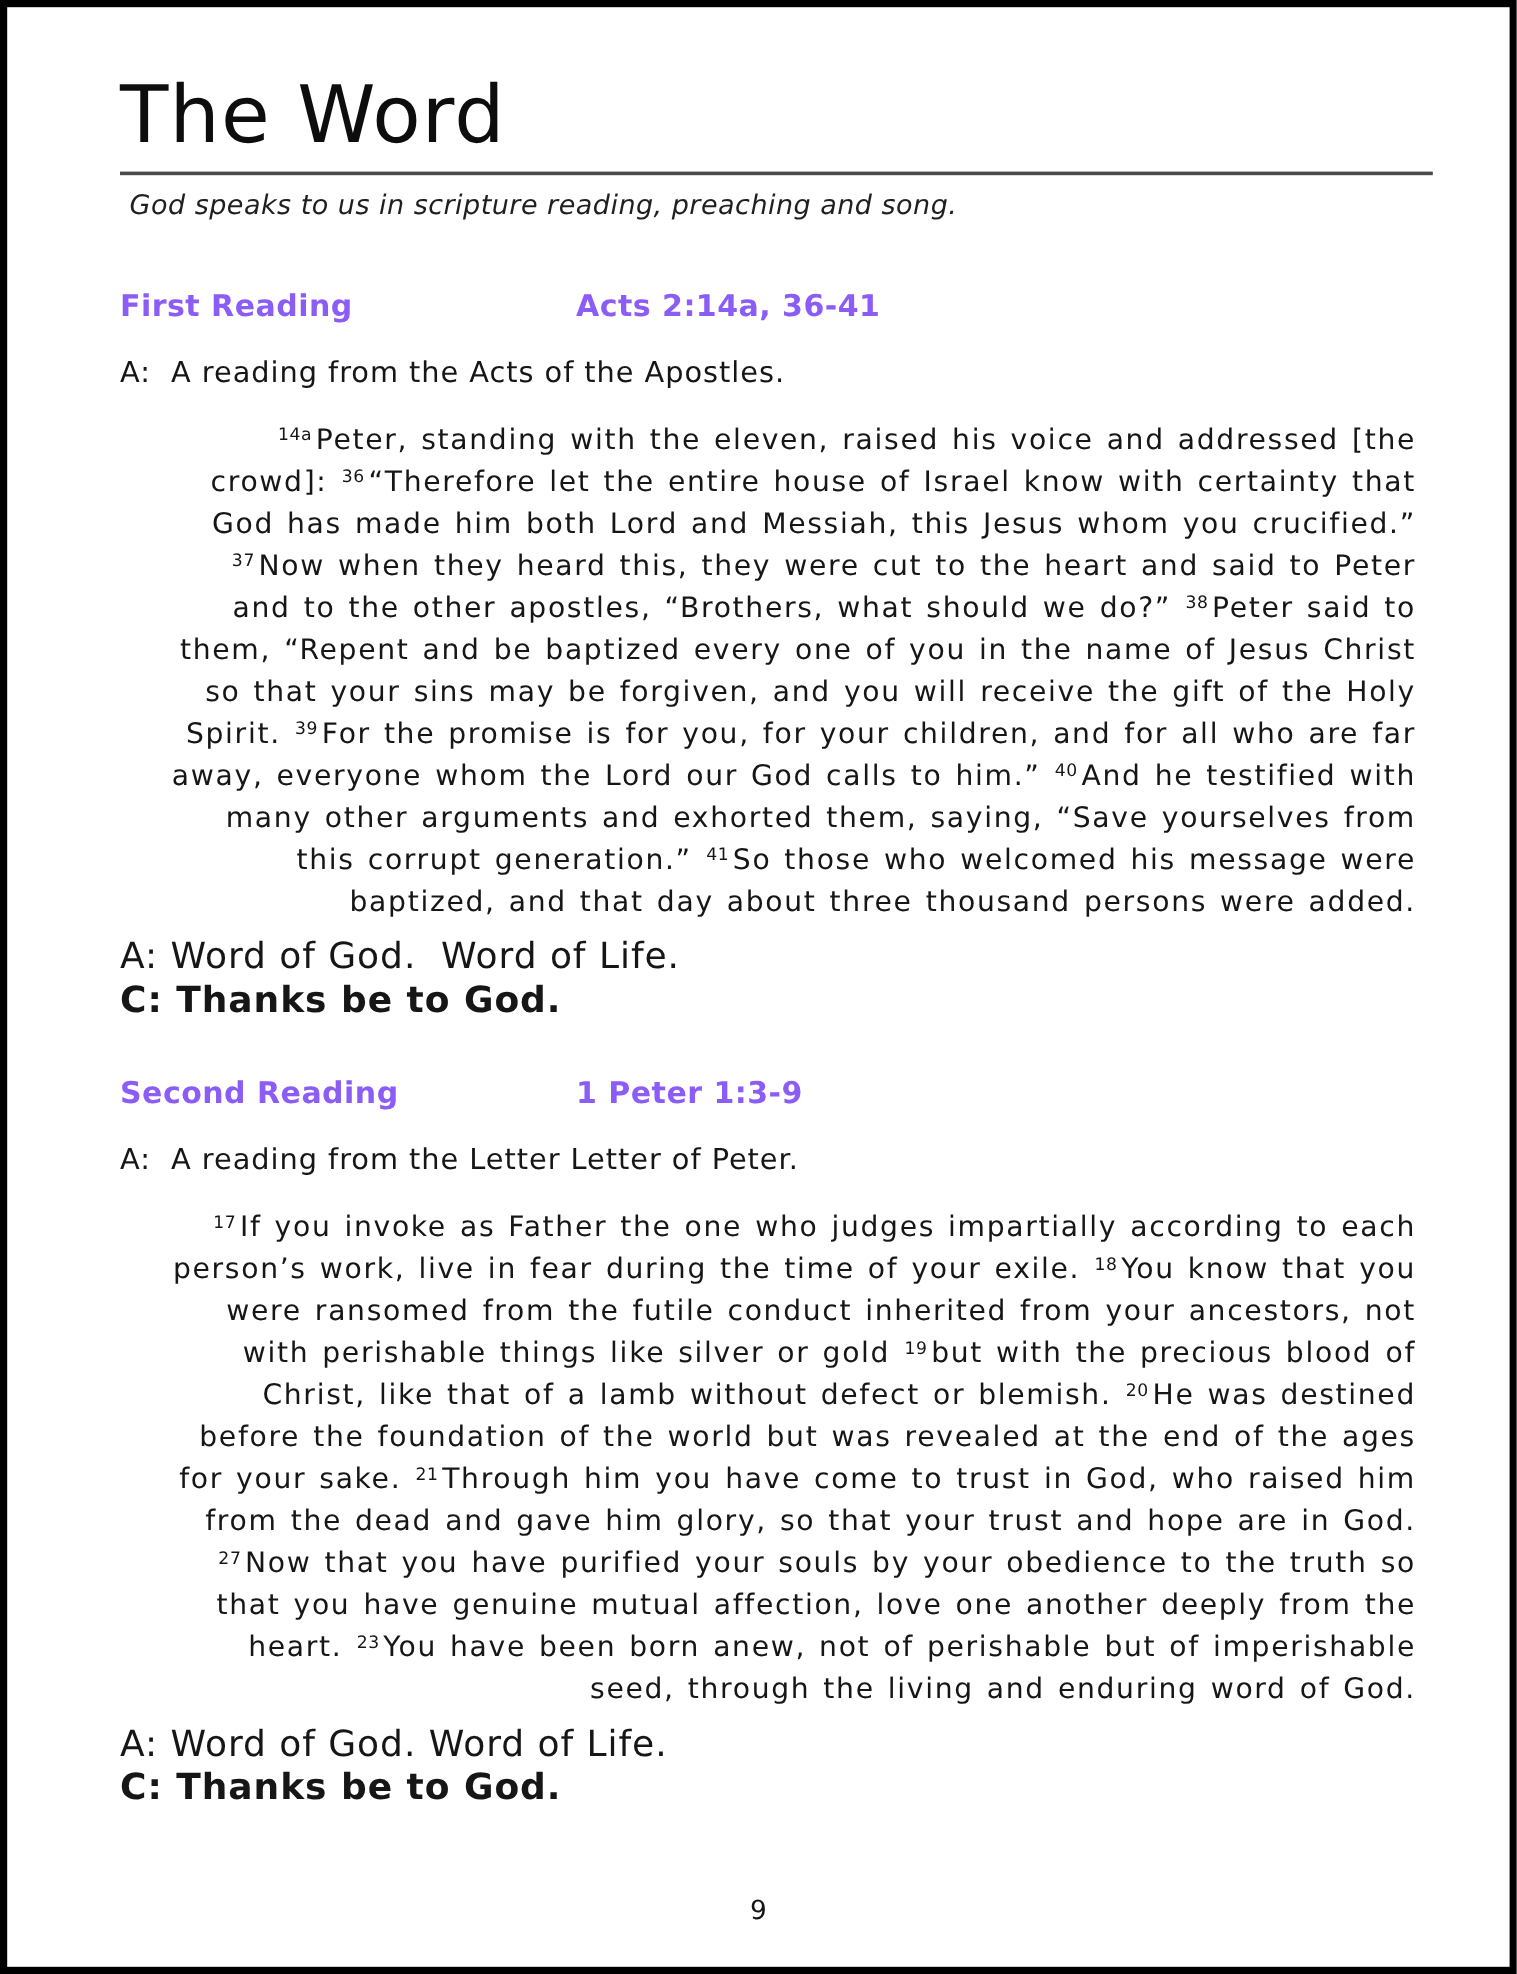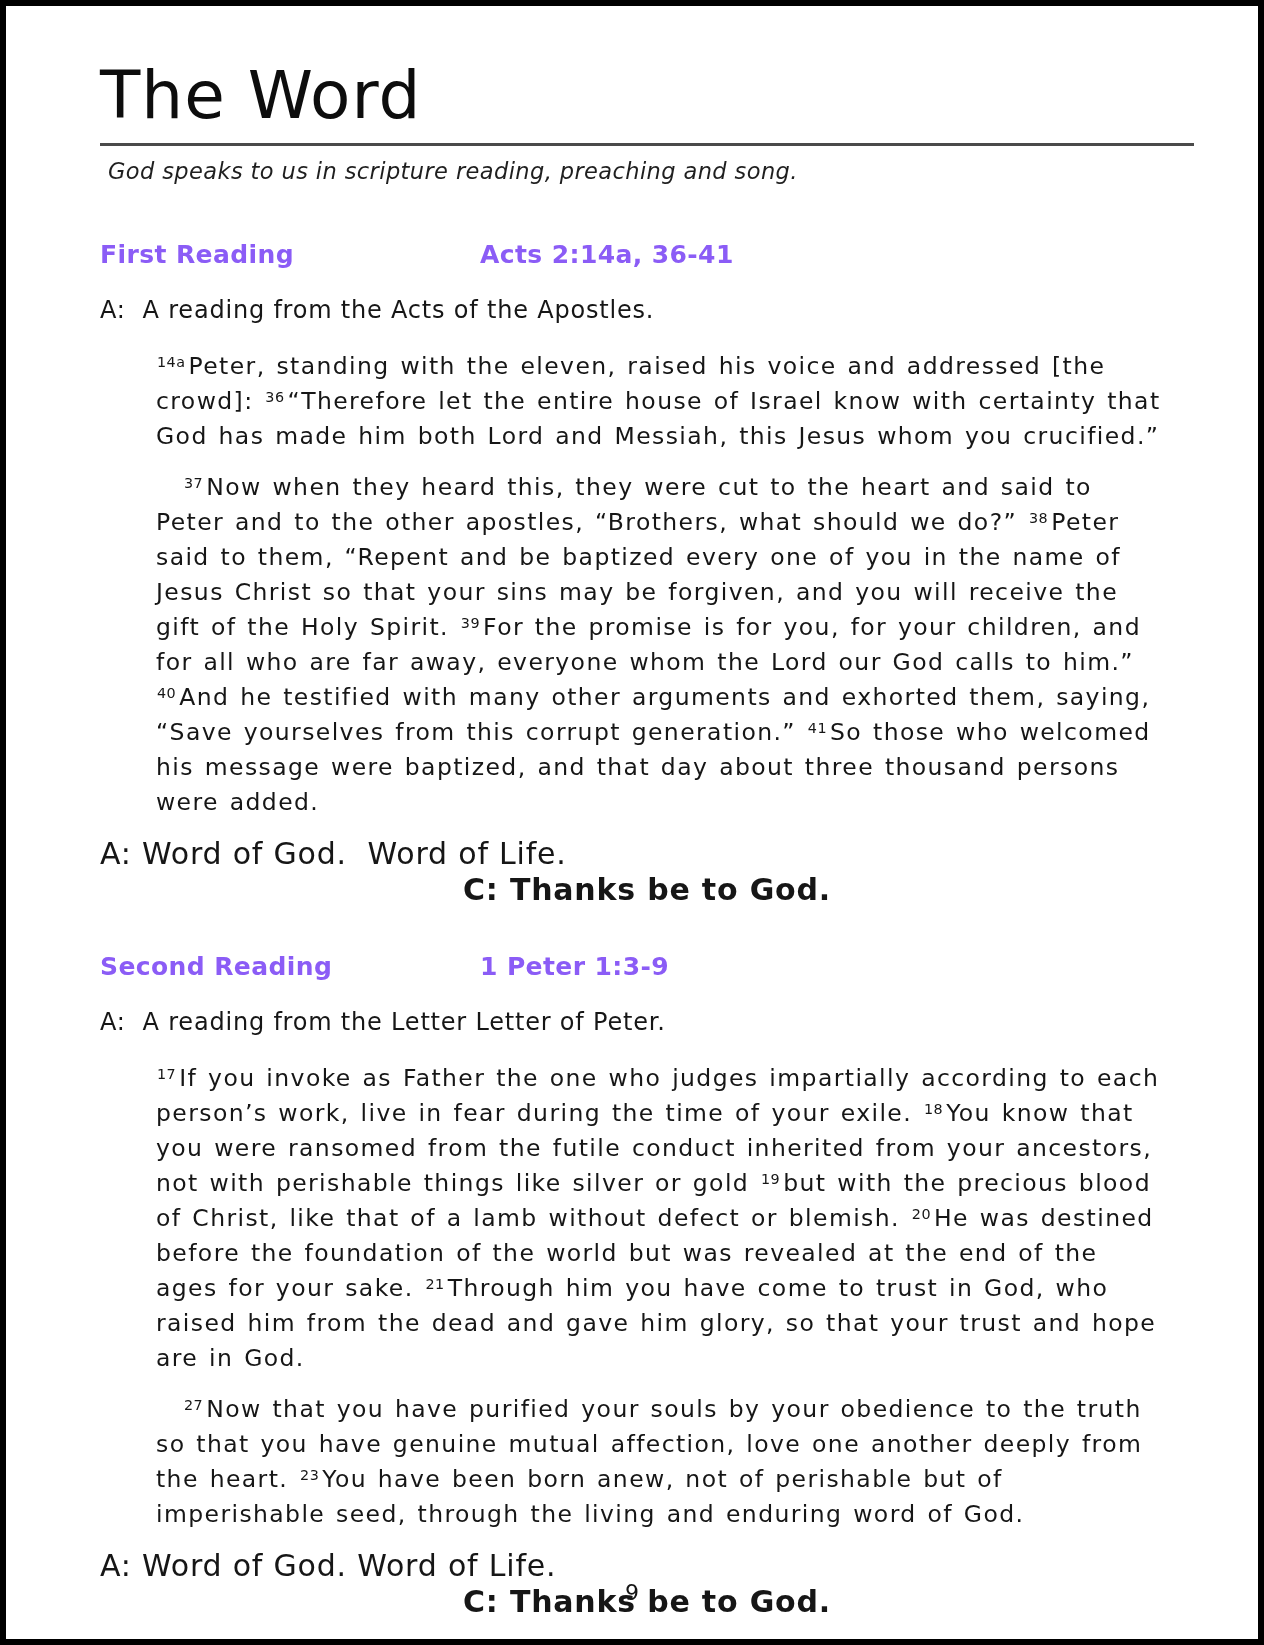--- a/index.html
+++ b/index.html
@@ -57,41 +57,41 @@
   }
 
   .scripture {
     margin: 25px 0 0 40px;
     width: 1040px;
     font-size: 23.5px;
     line-height: 35px;
     letter-spacing: 1.4px;
     word-spacing: 2px;
   }
-  .scripture p { margin: 16px; }
+  .scripture p { margin: 0; text-align: right; }
   .scripture p.indented { text-indent: 27px; }
 
   sup.verse-num {
     font-size: 61%;
     line-height: 0;
     vertical-align: baseline;
     position: relative;
     top: -0.45em;
     margin: 0 3px 0 1px;
     letter-spacing: 0.5px;
   }
 
   .resp {
     margin: 11px 0 0 0;
     font-size: 30px;
     line-height: 36px;
     letter-spacing: 0.8px;
     white-space: pre-wrap;
   }
-  .resp.congregation { margin-top: 0; font-weight: bold; text-align: center; }
+  .resp.congregation { margin-top: 0; font-weight: bold; }
 
   .page-number {
     position: absolute;
     bottom: 34px;
     left: 0;
     right: 0;
     text-align: center;
     font-size: 22px;
     color: #141414;
   }

